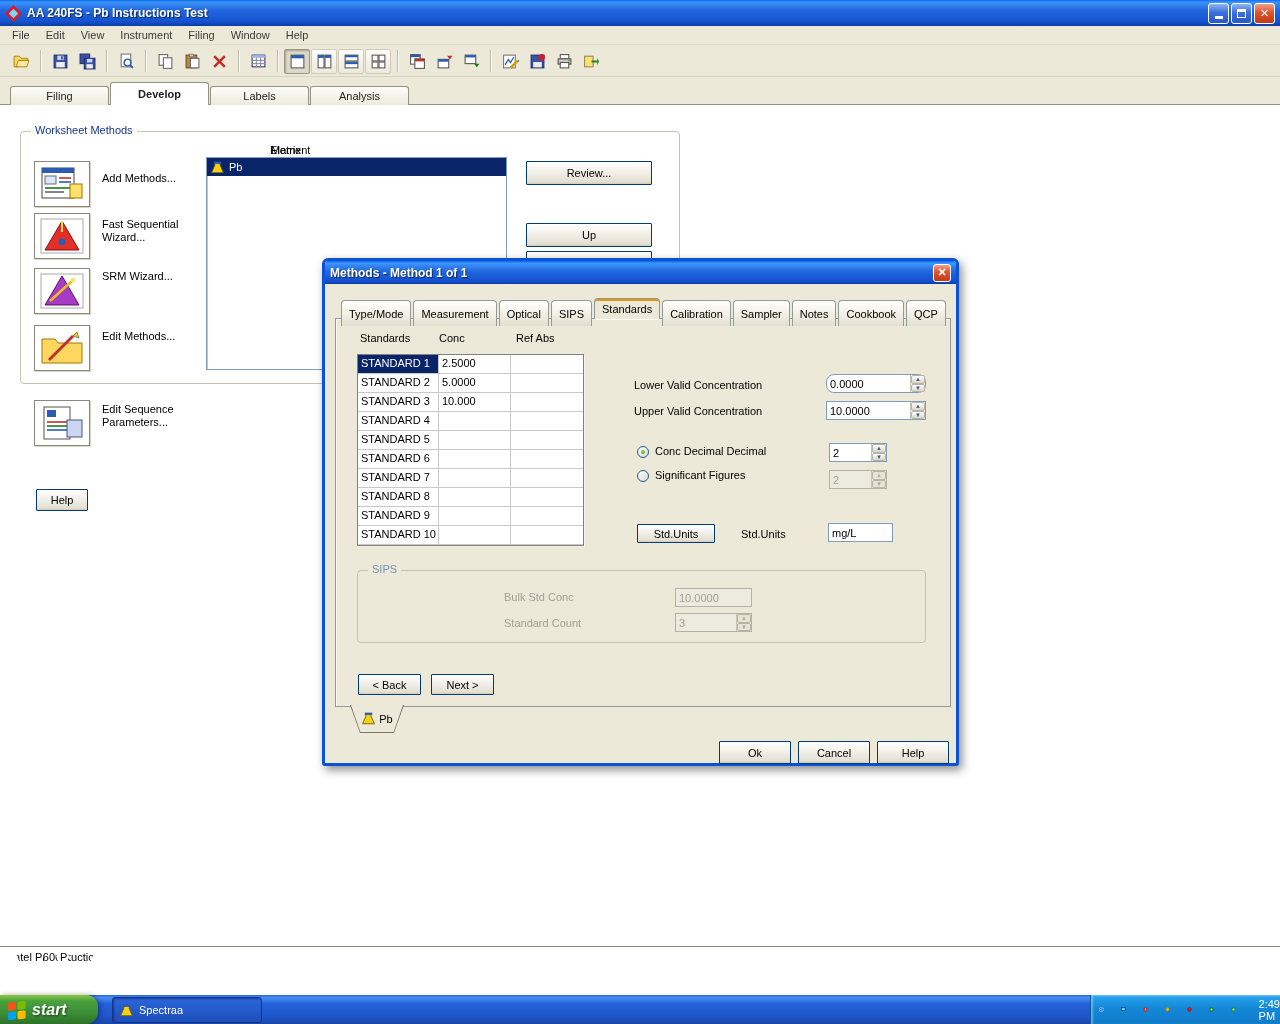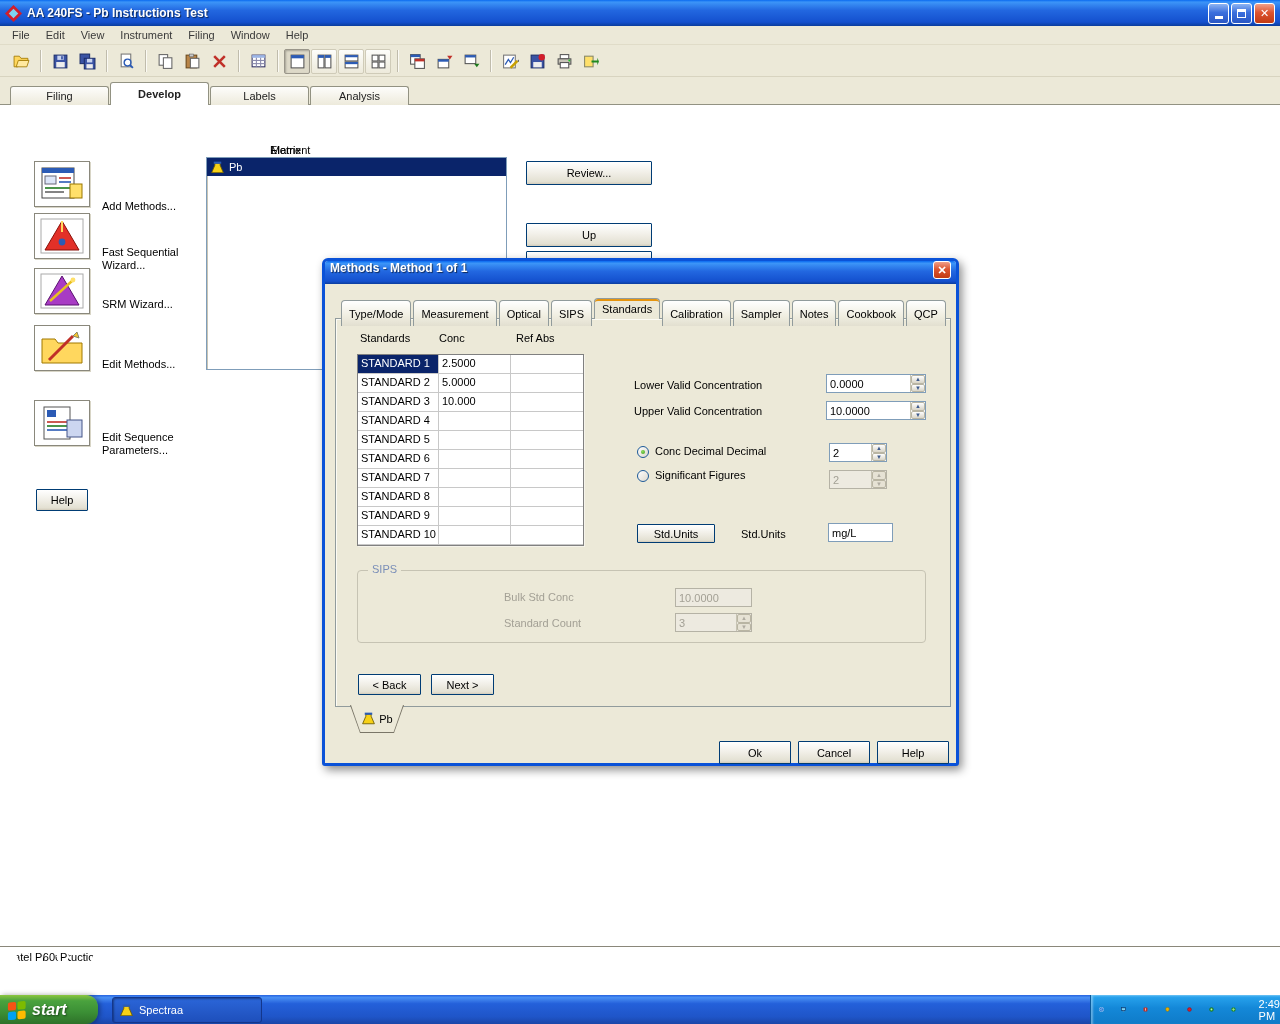--- a/index.html
+++ b/index.html
@@ -42,42 +42,42 @@
   .client { position:absolute; top:104px; left:0; right:0; bottom:29px; background:#fff; border-top:1px solid #929282; }
 
   
   .groupbox { position:absolute; border:1px solid #C6C3B3; border-radius:4px; }
   .gb-label { position:absolute; top:-8px; left:10px; padding:0 4px; color:#15368F; }
 
   
   .icon-btn { position:absolute; width:56px; height:46px; background:#fff; border:1px solid #8A887C;
     box-shadow:1px 1px 0 #D8D5C6; display:flex; align-items:center; justify-content:center; }
   .icon-btn svg { width:44px; height:36px; }
-  .icon-label { position:absolute; color:#000; line-height:13px;margin-top:28px; }
+  .icon-label { position:absolute; color:#000; line-height:13px; }
 
   
   .col-head { position:absolute; color:#000; }
   .element-list { position:absolute; left:206px; top:157px; width:301px; height:213px;
     background:#fff; border:1px solid #7F9DB9; box-shadow:inset 1px 1px 0 #C8C4B4; }
   .element-row { height:18px; display:flex; align-items:center; gap:4px; padding-left:3px; }
   .element-row.selected { background:#0A246A; color:#fff; }
   .pb-icon { width:15px; height:13px; display:inline-block; }
 
   
   .xp-btn { position:absolute; border:1px solid #003C74; border-radius:1px; color:#000;
     background:linear-gradient(180deg,#FFFFFF,#F2F0E9 45%,#E3E0D2 90%,#D2CBBA);
     display:flex; align-items:center; justify-content:center; font-family:inherit; font-size:11px; }
 
   
   .dialog { position:absolute; left:322px; top:258px; width:637px; height:508px; z-index:10;
     background:#ECE9D8; border:3px solid #0A52D8; border-radius:6px 6px 3px 3px;
     box-shadow:3px 4px 10px rgba(0,0,0,.45); }
   .dlg-title { position:absolute; top:0; left:0; right:0; height:23px;
     background:linear-gradient(180deg,#0A6AF0 0%,#3C95F8 10%,#2267E0 45%,#1450CE 88%,#0B3D9D 100%);
-    border-radius:3px 3px 0 0; display:flex; padding:0 5px; }
+    border-radius:3px 3px 0 0; display:flex; align-items:center; padding:0 5px; }
   .dlg-title .t { color:#fff; font-weight:bold; font-size:12px; text-shadow:1px 1px 1px rgba(0,0,0,.6); flex:1; }
   .dlg-close { width:18px; height:18px; border:1px solid #fff; border-radius:3px; color:#fff;
     background:linear-gradient(180deg,#F0A08A,#DD5430 45%,#C23A12);
     display:flex; align-items:center; justify-content:center; font-size:11px; font-weight:bold; }
 
   .dlg-tabs { position:absolute; left:16px; top:39px; display:flex; align-items:flex-start; z-index:2; }
   .dlg-tab { height:26px; padding:0 7px; display:flex; align-items:center;
     background:linear-gradient(#FFFFFF,#F0EEE1 60%,#E2DFD0); border:1px solid #919B9C; border-bottom:none;
     border-radius:4px 4px 0 0; margin-right:2px; }
   .dlg-tab.active { margin-top:-2px; height:21px; background:#ECE9D8;
@@ -350,20 +350,23 @@
         <span>Labels</span>
       </div>
 
       <div class="main-tab">
         <span>Analysis</span>
       </div>
     </div>
 
   <div class="client"></div>
 
+  <div class="groupbox" style="left:20px; top:131px; width:660px; height:253px; background:#fff;">
+    <span class="gb-label" style="background:#fff;">Worksheet Methods</span>
+  </div>
 
   <div class="icon-btn" style="left:34px; top:161px;">
     <svg viewBox="0 0 44 36">
         <rect x="2" y="2" width="32" height="30" fill="#fff" stroke="#444"></rect>
         <rect x="2" y="2" width="32" height="5" fill="#2B5BB5"></rect>
         <rect x="5" y="10" width="11" height="8" fill="#DDE6F8" stroke="#667"></rect>
         <line x1="19" y1="12" x2="31" y2="12" stroke="#C03028" stroke-width="1.6"></line>
         <line x1="19" y1="16" x2="31" y2="16" stroke="#2B5BB5" stroke-width="1.6"></line>
         <line x1="5" y1="22" x2="31" y2="22" stroke="#1F7A1F" stroke-width="1.6"></line>
         <line x1="5" y1="26" x2="24" y2="26" stroke="#666" stroke-width="1.6"></line>
@@ -545,21 +548,21 @@
           </div>
 
           <div class="std-row">
             <div class="c-name">STANDARD 10</div>
             <div class="c-conc"></div>
             <div class="c-ref"></div>
           </div>
         </div>
 
       <span class="fld-label" style="left:298px; top:60px;">Lower Valid Concentration</span>
-      <div class="spin" style="left:490px; top:55px; width:100px;">
+      <div class="spin" style="left:490px; top:55px; width:100px;border-radius:8px;">
         <input value="0.0000" style="">
         <span class="btns">
             <span class="sb">▲</span>
             <span class="sb">▼</span>
           </span>
       </div>
 
       <span class="fld-label" style="left:298px; top:86px;">Upper Valid Concentration</span>
       <div class="spin" style="left:490px; top:82px; width:100px;">
         <input value="10.0000" style="">

